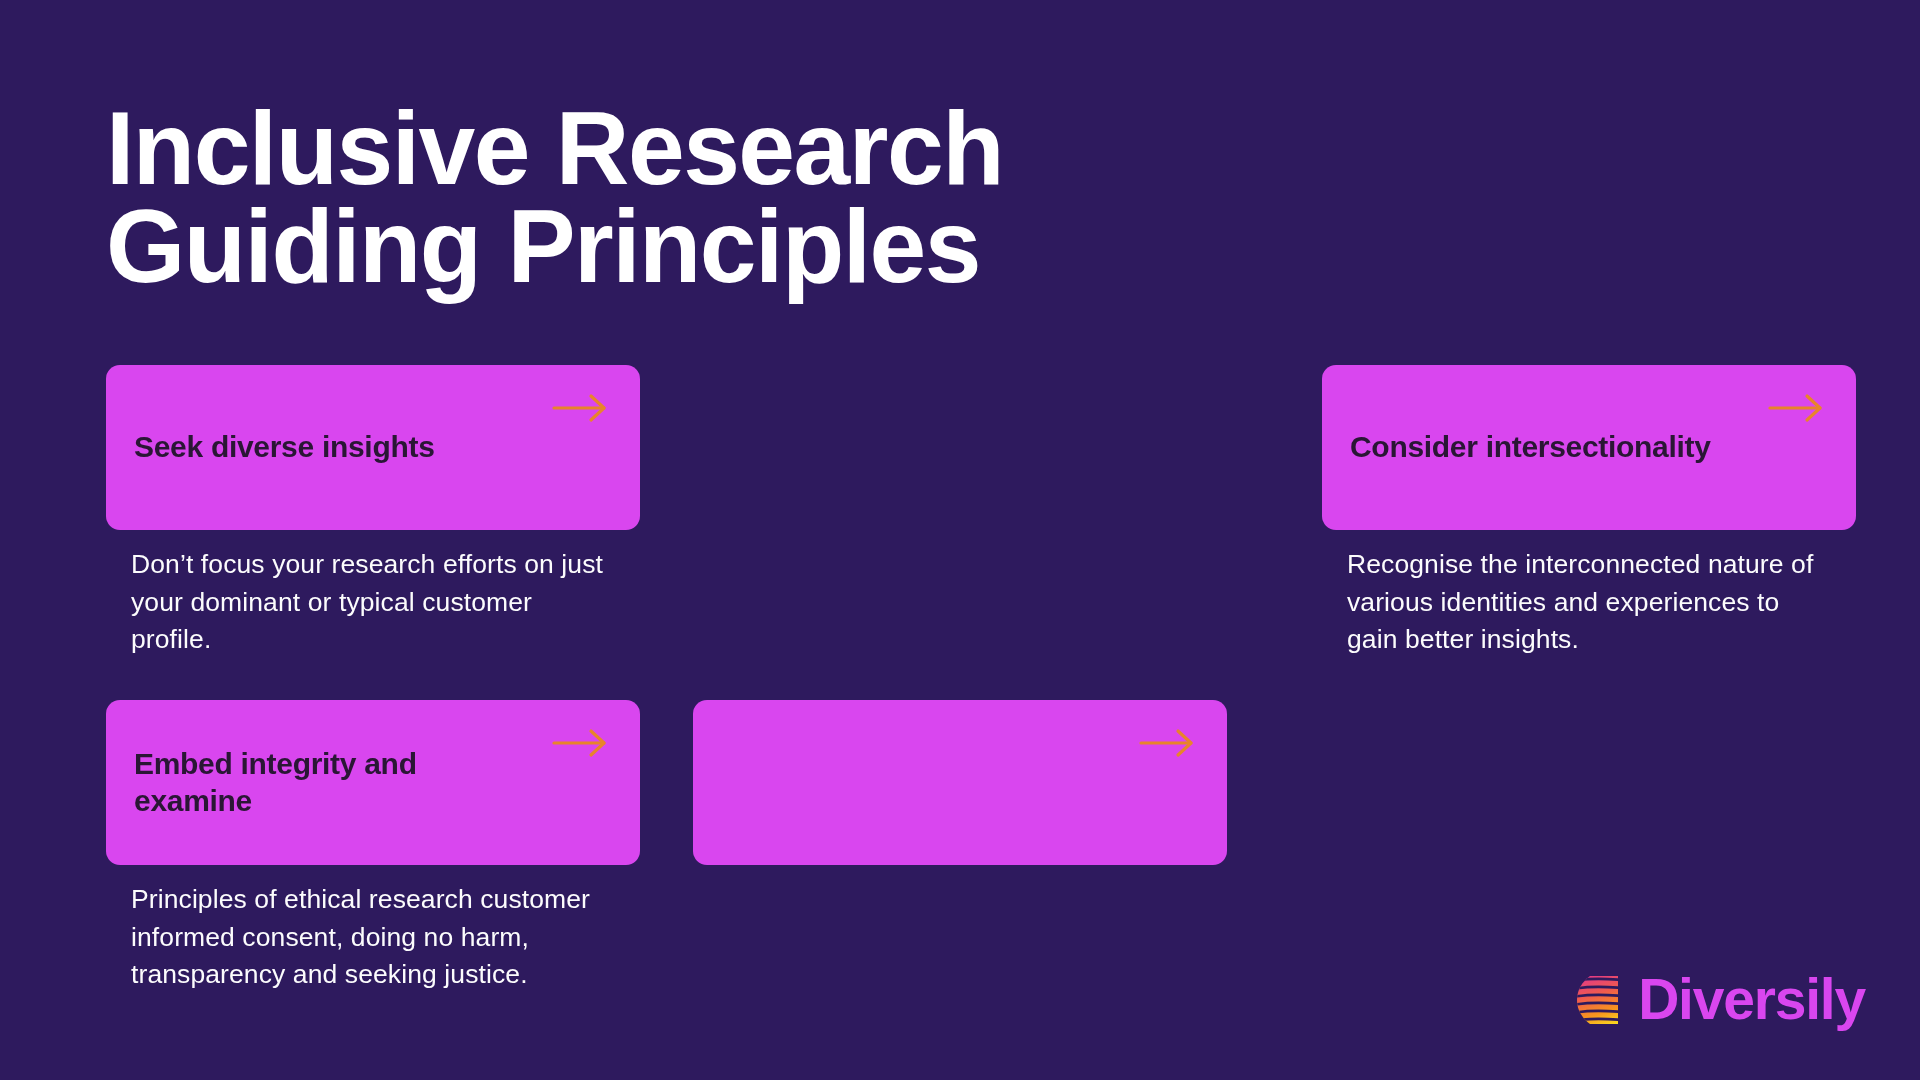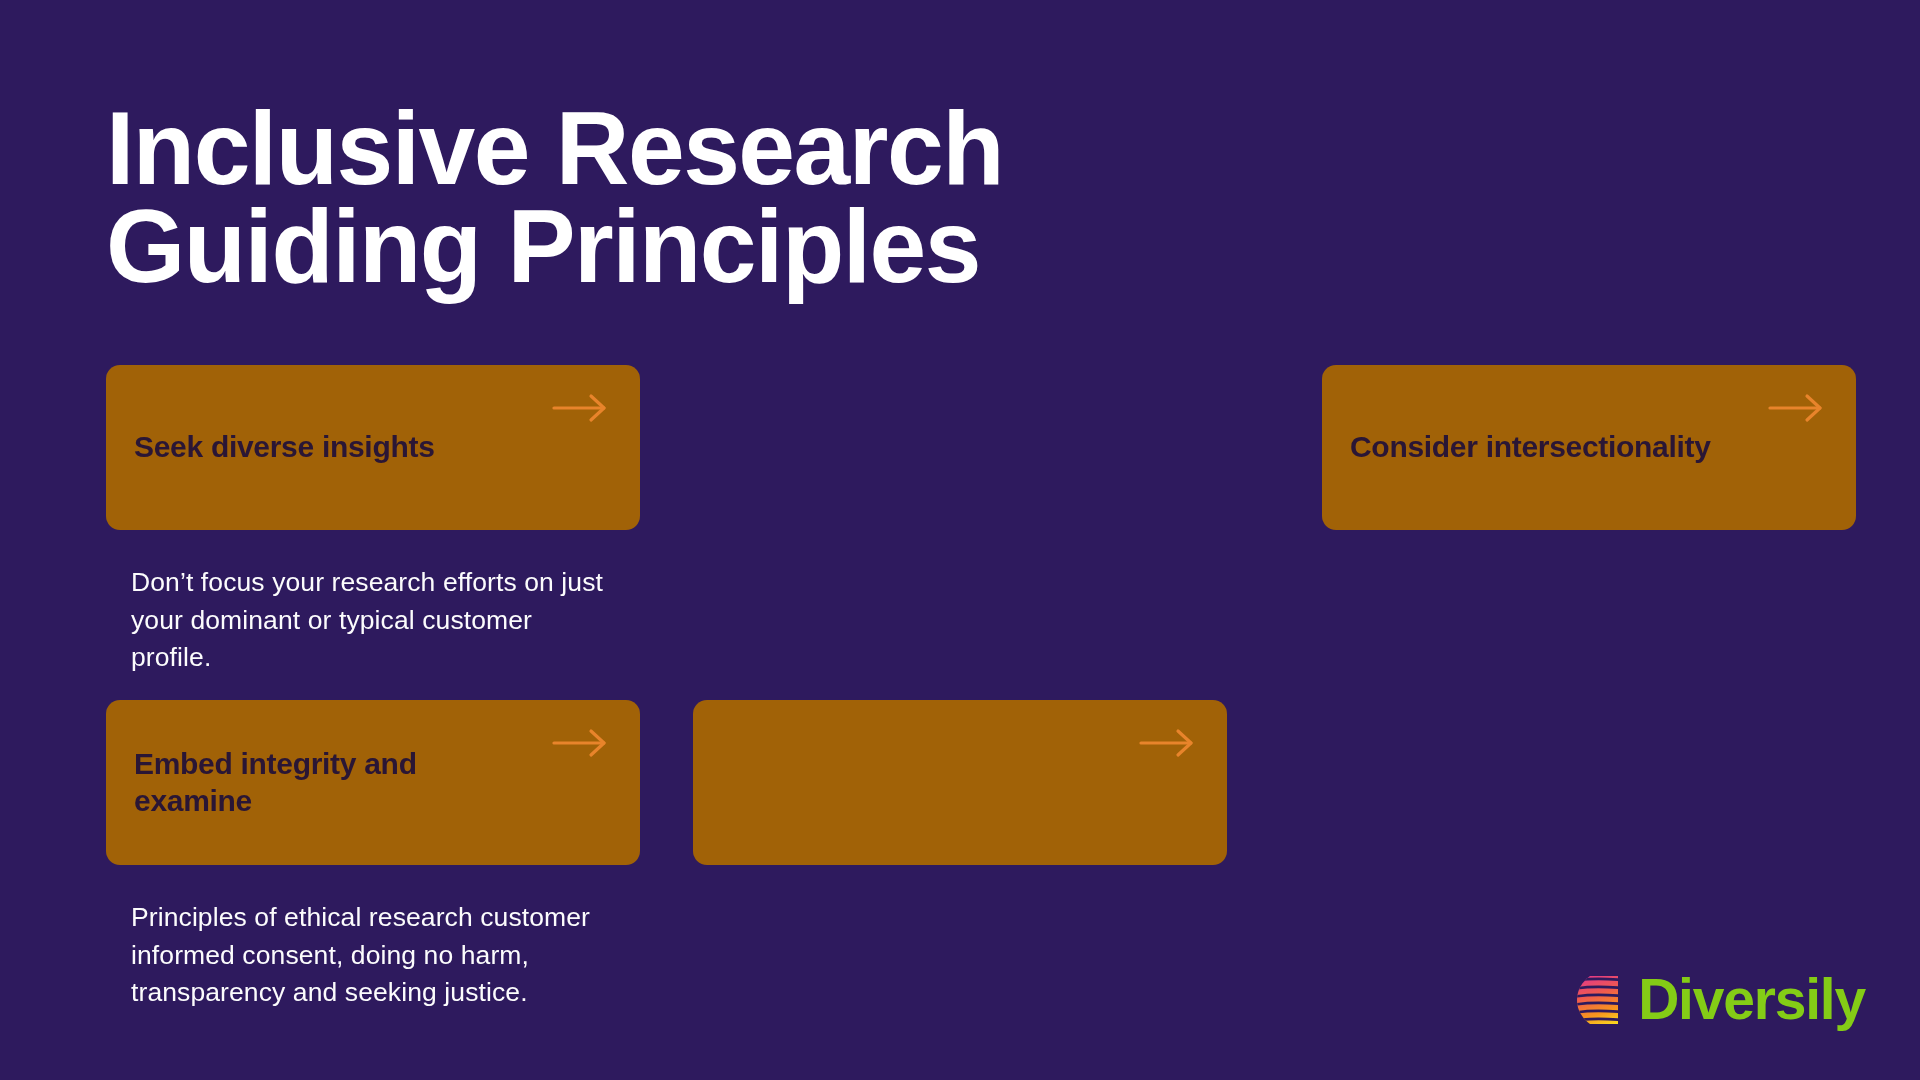--- a/index.html
+++ b/index.html
@@ -60,21 +60,21 @@
   }
 
   
   .row-1 { top: 0px; }
   .row-2 { top: 335px; }
 
   .card {
     position: relative;
     width: 534px;
     height: 165px;
-    background: #a16207;
+    background: #d946ef;
     border-radius: 14px;
     display: flex;
     align-items: center;
     padding: 0 34px 0 28px;
   }
 
   .card-title {
     font-family: "Liberation Sans", sans-serif;
     font-weight: 700;
     font-size: 30px;
@@ -88,21 +88,21 @@
     position: absolute;
     right: 30px;
     top: 28px;
     width: 58px;
     height: 30px;
     pointer-events: none;
   }
   .arrow-icon svg { display: block; width: 58px; height: 30px; }
 
   .desc {
-    margin-top: 34px;
+    margin-top: 16px;
     padding-left: 25px;
     font-family: "Liberation Sans", sans-serif;
     font-weight: 400;
     font-size: 26.5px;
     line-height: 1.42;
     color: #FCFCFD;
     letter-spacing: 0.1px;
     white-space: pre-wrap;
     max-width: 505px;
   }
@@ -120,21 +120,21 @@
     width: 52px;
     height: 56px;
     flex: 0 0 auto;
   }
   .logo-mark svg { display: block; }
   .logo-text {
     font-family: "Liberation Sans", sans-serif;
     font-weight: 700;
     font-size: 57px;
     letter-spacing: -1.2px;
-    color: #84cc16;
+    color: #d946ef;
     line-height: 1;
   }
 </style>
 </head>
 <body>
 
 <div class="slide">
 
   <div class="title-block">
     <div class="title-line">Inclusive Research</div>
@@ -186,20 +186,21 @@
     <div class="principle col-3 row-1">
       <div class="card">
         <div class="card-title">Consider intersectionality</div>
         <span class="arrow-icon">
           <svg viewBox="0 0 58 30" xmlns="http://www.w3.org/2000/svg">
             <path d="M2 15 H52" stroke="#E8842B" stroke-width="3.2" stroke-linecap="round" fill="none"></path>
             <path d="M39 3 L52 15 L39 27" stroke="#E8842B" stroke-width="3.2" stroke-linecap="round" stroke-linejoin="round" fill="none"></path>
           </svg>
         </span>
       </div>
+      <div class="desc">Recognise the interconnected nature of various identities and experiences to gain better insights.</div>
     </div>
 
   </div>
 
   <div class="logo">
     <span class="logo-mark">
       <svg viewBox="0 0 52 56" xmlns="http://www.w3.org/2000/svg">
         <defs>
           <linearGradient id="sphereGrad" x1="0.35" y1="0" x2="0.65" y2="1">
             <stop offset="0%" stop-color="#E0368F"></stop>

